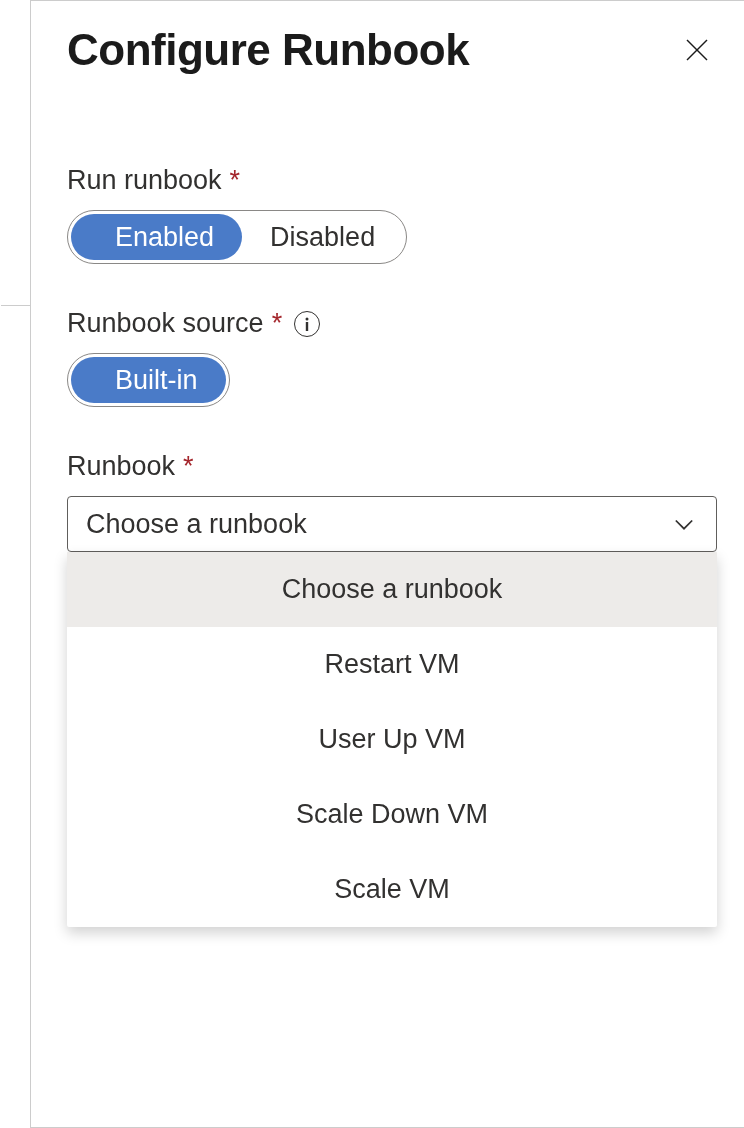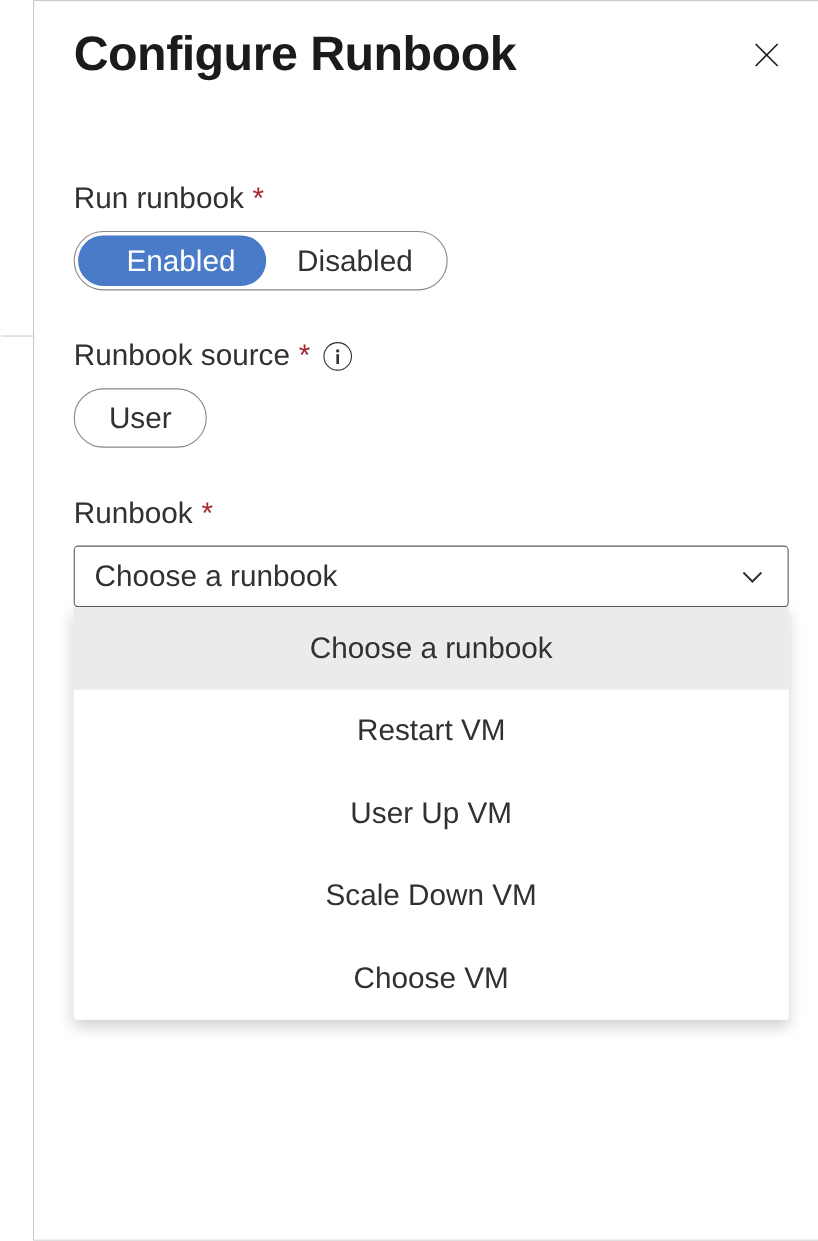--- a/index.html
+++ b/index.html
@@ -188,39 +188,39 @@
       <span>Runbook source</span>
       <span class="required">*</span>
       <span class="info-icon">
         <svg viewBox="0 0 4 14" fill="#323130">
           <circle cx="2" cy="2" r="1.5"></circle>
           <rect x="0.8" y="5" width="2.4" height="9"></rect>
         </svg>
       </span>
     </div>
     <div class="toggle-group">
-      <button class="toggle-option">User</button>
+      <button class="toggle-option active">Built-in</button>
     </div>
   </div>
 
   <div class="field-group">
     <div class="field-label">
       <span>Runbook</span>
       <span class="required">*</span>
     </div>
     <div class="dropdown-wrapper">
       <div class="dropdown">
         <span>Choose a runbook</span>
         <svg class="chevron" viewBox="0 0 24 24" fill="none" stroke="#323130" stroke-width="1.5">
           <polyline points="5 9 12 16 19 9"></polyline>
         </svg>
       </div>
       <div class="dropdown-list">
         <div class="dropdown-item selected">Choose a runbook</div>
         <div class="dropdown-item">Restart VM</div>
         <div class="dropdown-item">User Up VM</div>
         <div class="dropdown-item">Scale Down VM</div>
-        <div class="dropdown-item">Choose VM</div>
+        <div class="dropdown-item">Scale VM</div>
       </div>
     </div>
   </div>
 
 </div>
 
 </body></html>

